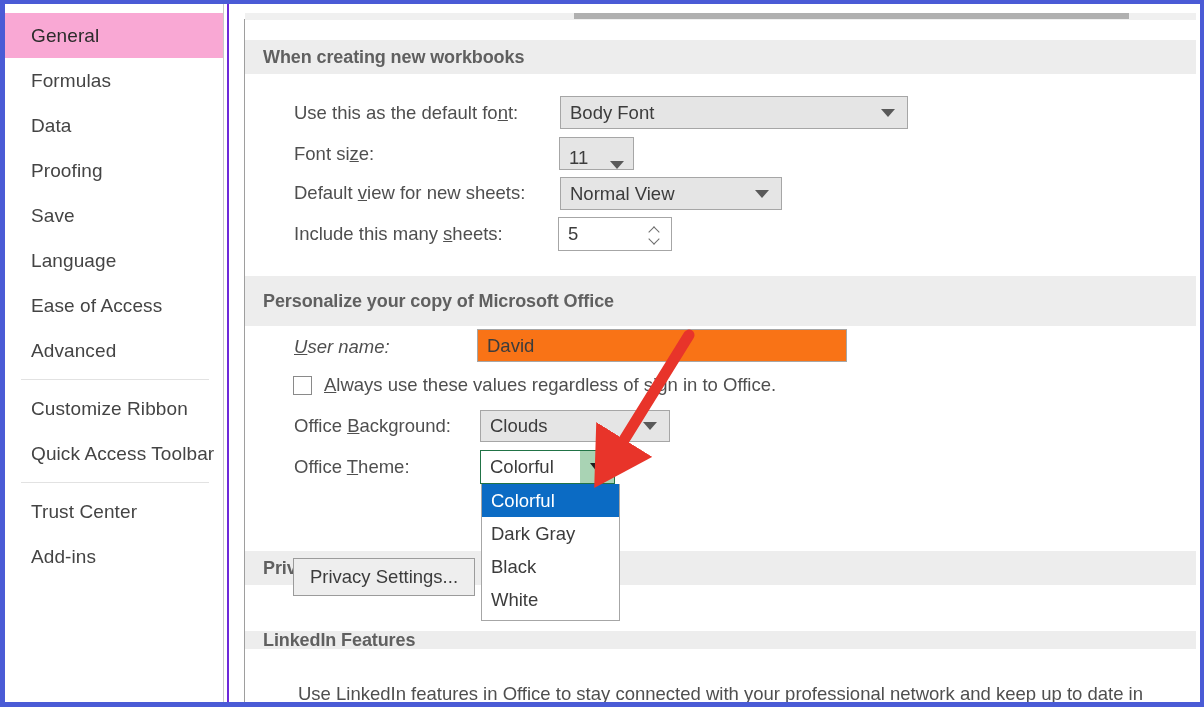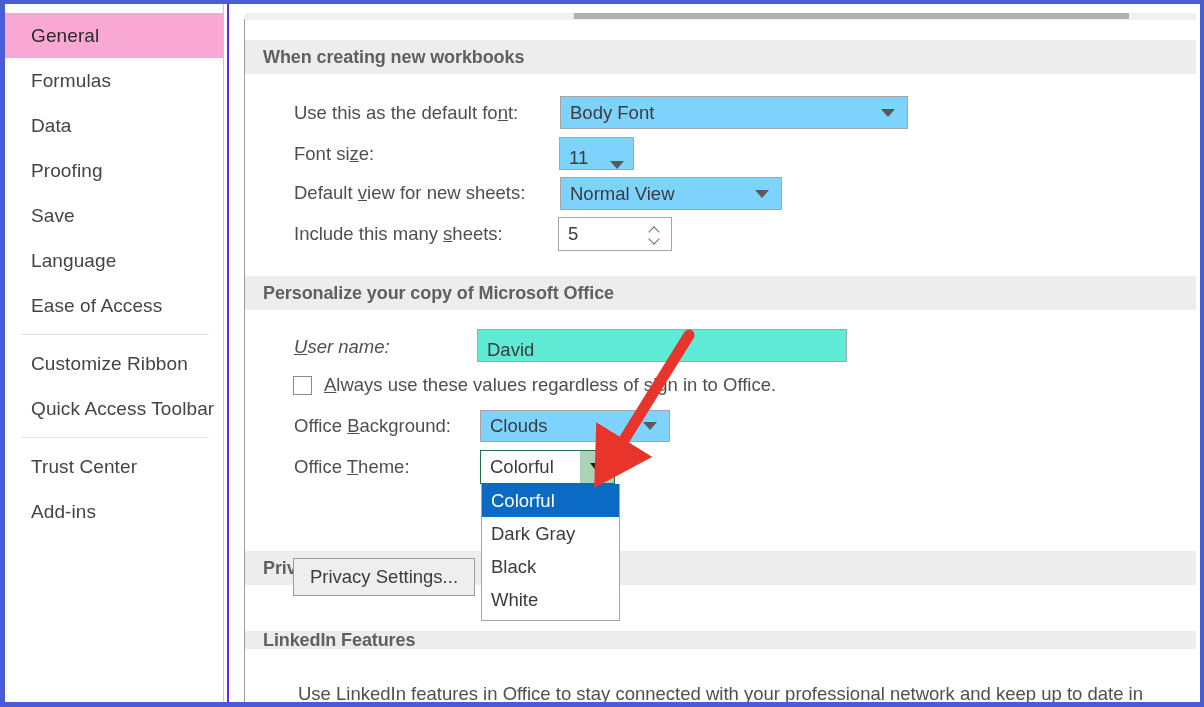--- a/index.html
+++ b/index.html
@@ -99,21 +99,21 @@
     position: absolute;
     font-size: 18.5px;
     color: #4f4f4f;
     white-space: nowrap;
   }
   .field-label u { text-decoration: underline; text-underline-offset: 1px; }
 
   
   .combo {
     position: absolute;
-    background: #7dd3fc;
+    background: #e5e5e5;
     border: 1px solid #a6a6a6;
     display: flex;
     align-items: center;
     font-size: 18.5px;
     color: #3c3c3c;
     cursor: pointer;
   }
   .combo .cval {
     padding-left: 9px;
     flex: 1;
@@ -124,24 +124,24 @@
     width: 0; height: 0;
     border-left: 7px solid transparent;
     border-right: 7px solid transparent;
     border-top: 8px solid #595959;
     margin-right: 12px;
     flex: none;
   }
 
   .textbox {
     position: absolute;
-    background: #5eead4;
+    background: #f97316;
     border: 1px solid #a6a6a6;
     display: flex;
-    align-items: flex-end;
+    align-items: center;
     font-size: 18.5px;
     color: #3c3c3c;
     padding-left: 9px;
     white-space: nowrap;
   }
 
   .spinner {
     position: absolute;
     background: #ffffff;
     border: 1px solid #a6a6a6;
@@ -298,20 +298,23 @@
       <span>Proofing</span>
     </div>
     <div class="nav-item">
       <span>Save</span>
     </div>
     <div class="nav-item">
       <span>Language</span>
     </div>
     <div class="nav-item">
       <span>Ease of Access</span>
+    </div>
+    <div class="nav-item">
+      <span>Advanced</span>
     </div>
     <div class="nav-sep"></div>
     <div class="nav-item">
       <span>Customize Ribbon</span>
     </div>
     <div class="nav-item">
       <span>Quick Access Toolbar</span>
     </div>
     <div class="nav-sep"></div>
     <div class="nav-item">
@@ -349,21 +352,21 @@
 
     <div class="field-label" style="left:65px; top:219px;"><span>Include this many </span><u>s</u><span>heets:</span></div>
     <div class="spinner" style="left:329px; top:213px; width:114px; height:34px;">
       <span>5</span>
       <span class="spin-arrows">
         <span class="chev up"></span>
         <span class="chev down"></span>
       </span>
     </div>
 
-    <div class="sect-header" style="left:16px; top:272px; width:951px; height:34px;">Personalize your copy of Microsoft Office</div>
+    <div class="sect-header" style="left:16px; top:272px; width:951px; height:50px;">Personalize your copy of Microsoft Office</div>
 
     <div class="field-label" style="left:65px; top:332px;font-style:italic;"><u>U</u><span>ser name:</span></div>
     <div class="textbox" style="left:248px; top:325px; width:370px; height:33px;">
       <span>David</span>
     </div>
 
     <div class="checkbox-row" style="left:64px; top:370px;">
       <span class="checkbox-box"></span>
       <span class="checkbox-label"><u>A</u><span>lways use these values regardless of sign in to Office.</span></span>
     </div>

